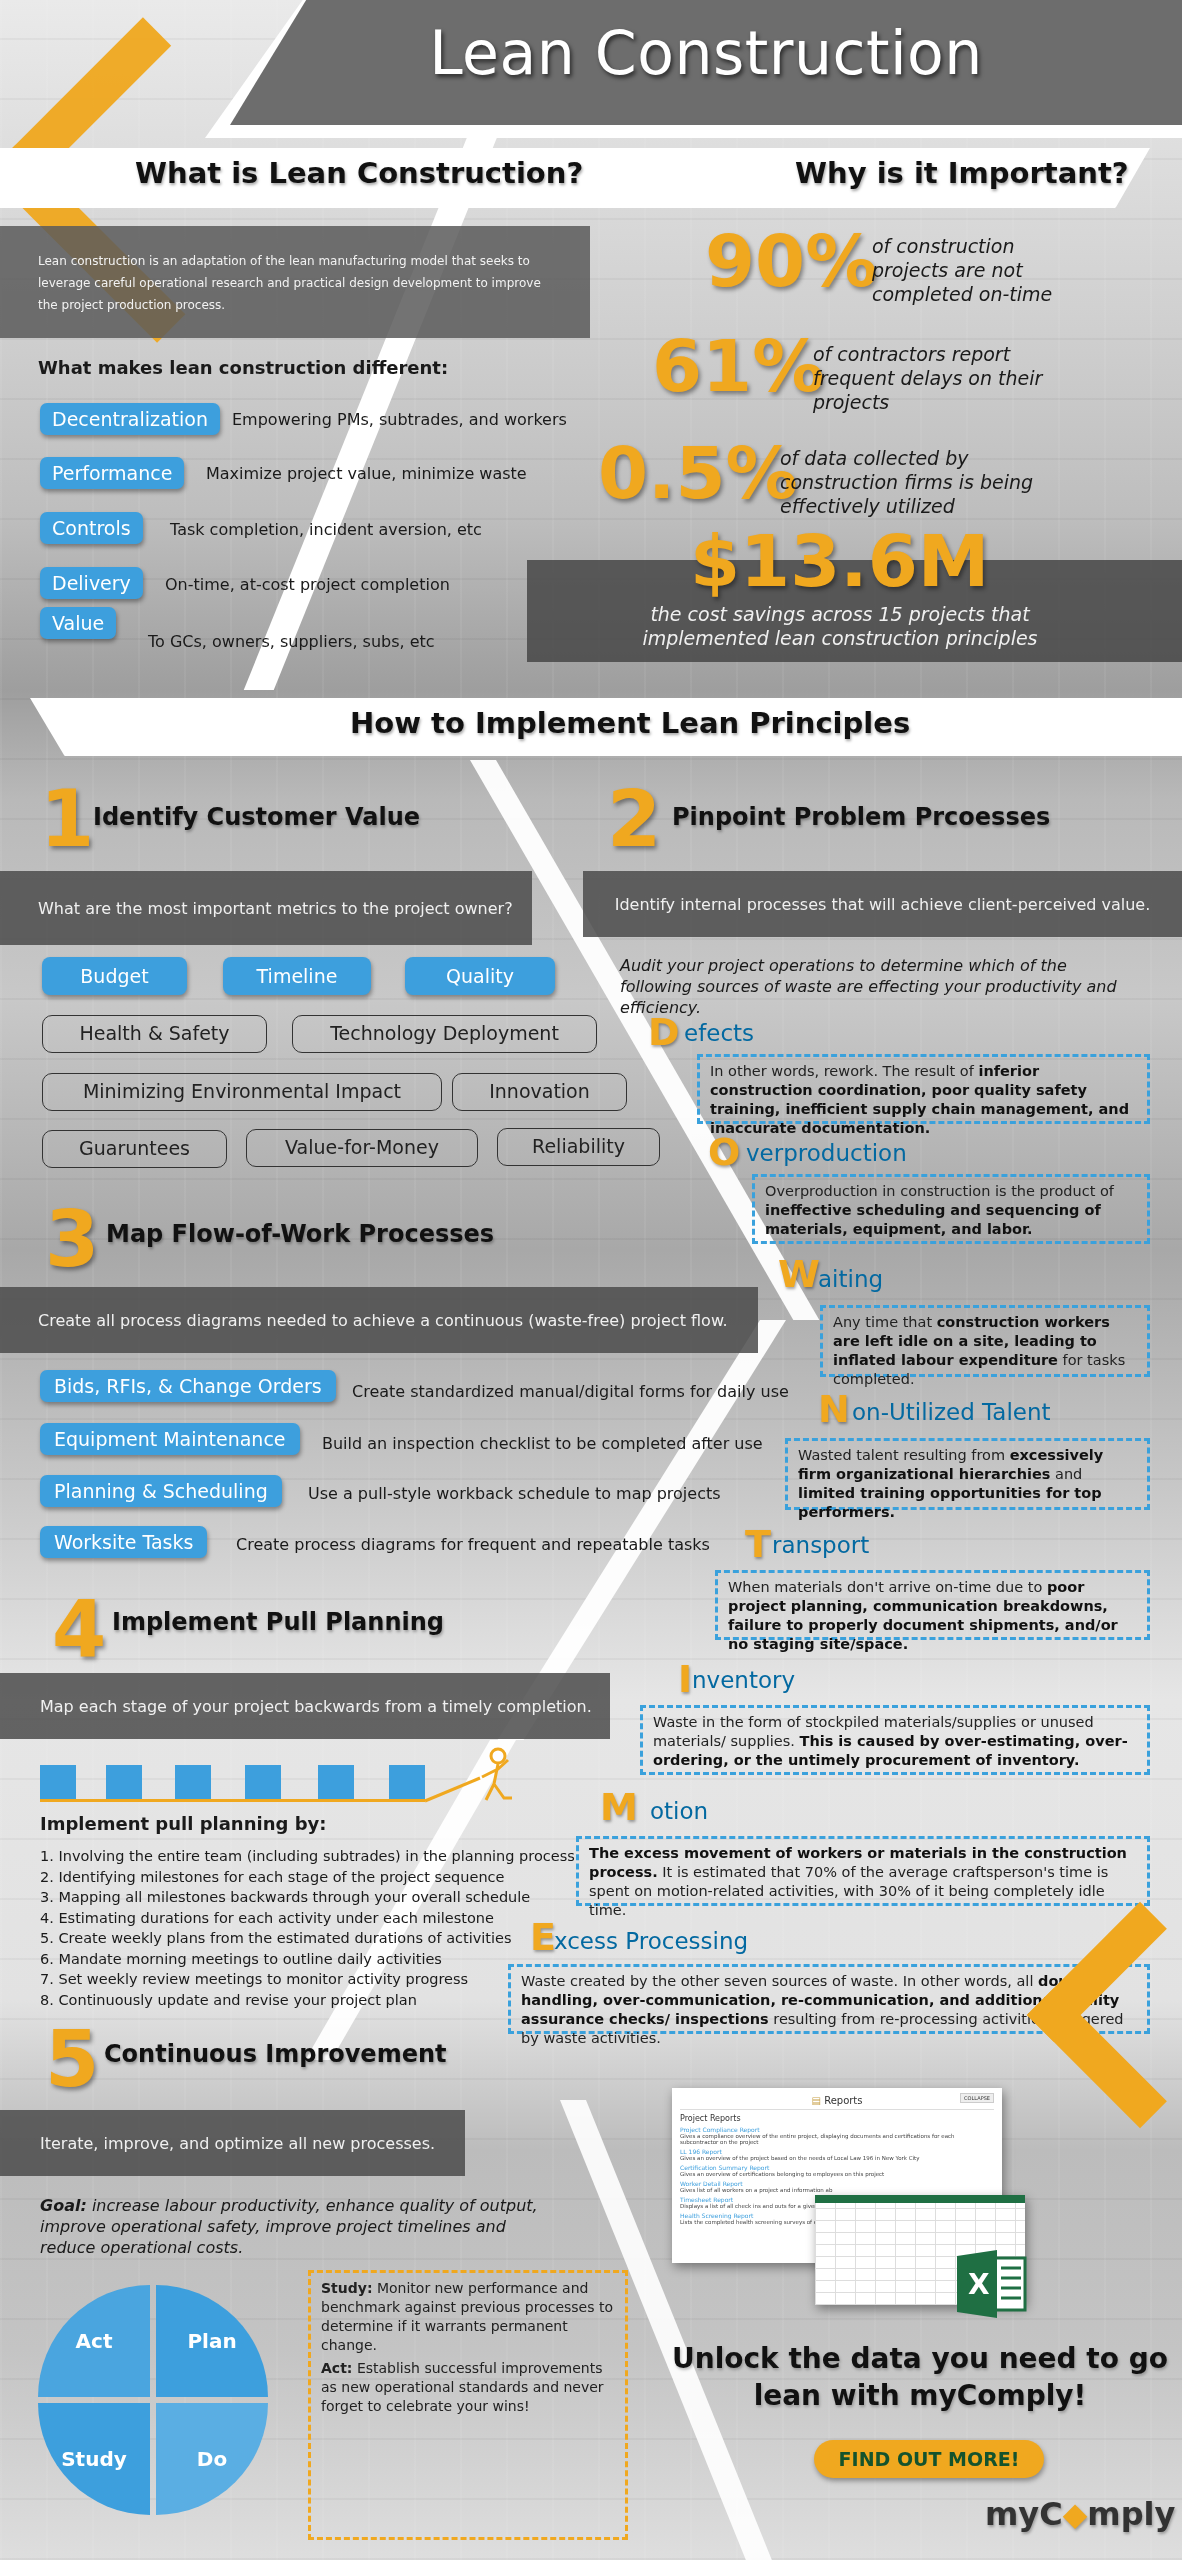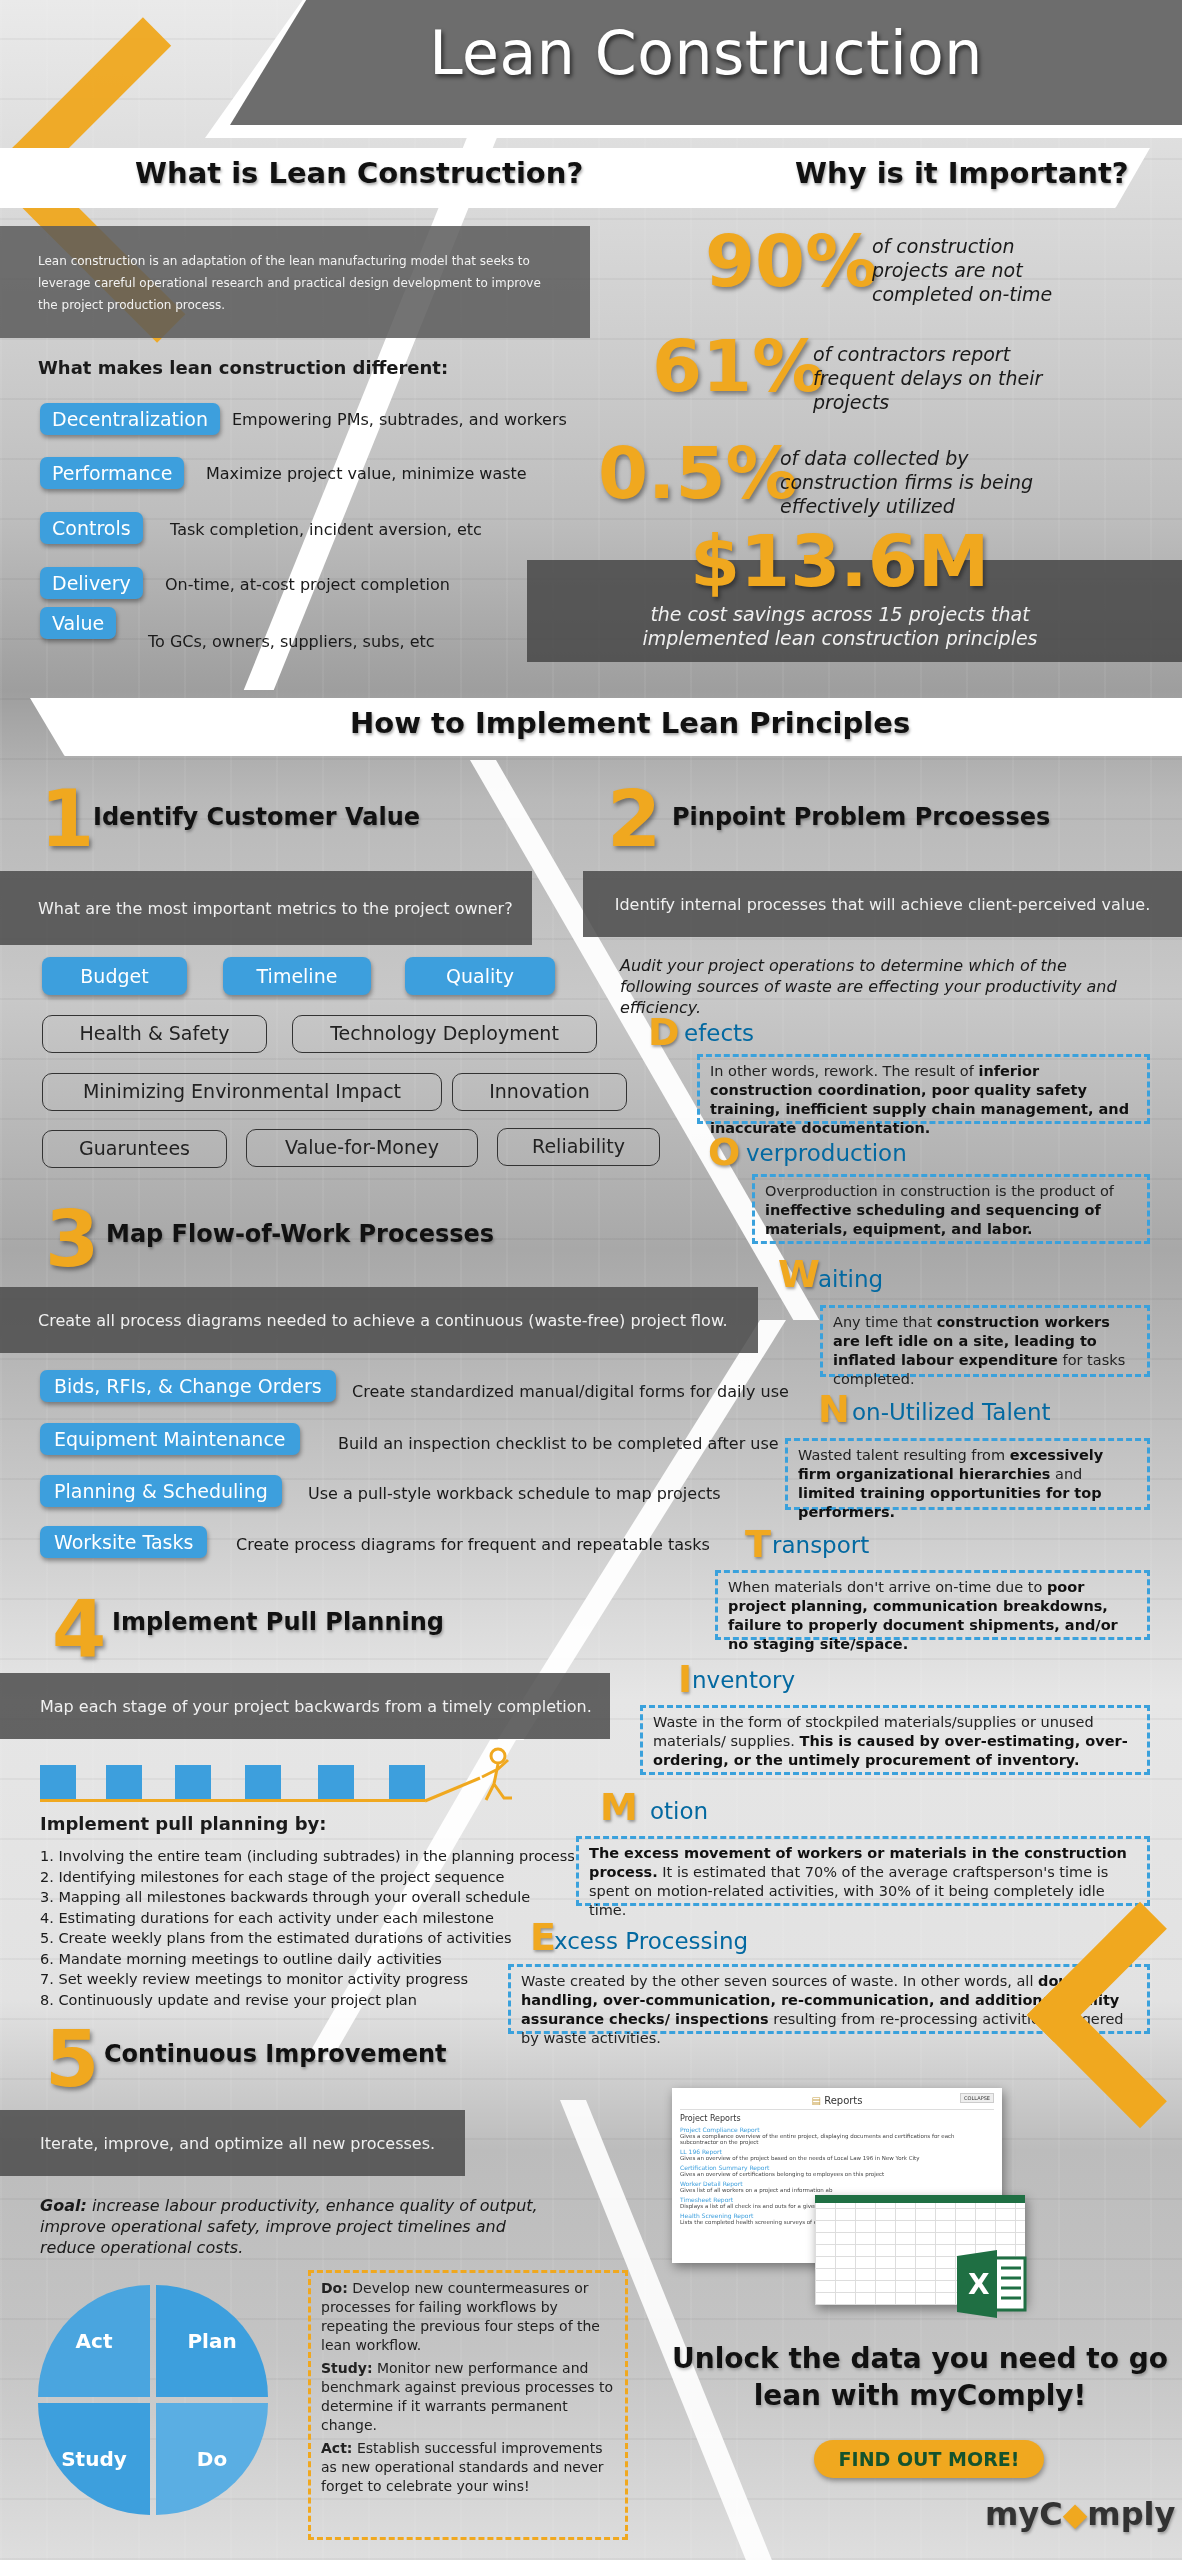--- a/index.html
+++ b/index.html
@@ -297,21 +297,21 @@
 <div class="waste-box" style="left:508px;top:1964px;width:642px;height:70px;"><span>Waste created by the other seven sources of waste. In other words, all </span><b>double handling, over-communication, re-communication, and additional quality assurance checks/ inspections</b><span> resulting from re-processing activities, triggered by waste activities.</span></div>
 
 <div class="step-num" style="left:45px;top:1200px;">3</div>
 <div class="step-title" style="left:106px;top:1220px;">Map Flow-of-Work Processes</div>
 <div class="step-box" style="left:0;top:1287px;width:758px;height:66px;padding-left:38px;">
   <span>Create all process diagrams needed to achieve a continuous (waste-free) project flow.</span>
 </div>
 <div class="flow-pill" style="left:40px;top:1370px;">Bids, RFIs, &amp; Change Orders</div>
 <div class="flow-desc" style="left:352px;top:1382px;">Create standardized manual/digital forms for daily use</div>
 <div class="flow-pill" style="left:40px;top:1423px;">Equipment Maintenance</div>
-<div class="flow-desc" style="left:338px;top:1434px;">Build an inspection checklist to be completed after use</div>
+<div class="flow-desc" style="left:322px;top:1434px;">Build an inspection checklist to be completed after use</div>
 <div class="flow-pill" style="left:40px;top:1475px;">Planning &amp; Scheduling</div>
 <div class="flow-desc" style="left:308px;top:1484px;">Use a pull-style workback schedule to map projects</div>
 <div class="flow-pill" style="left:40px;top:1526px;">Worksite Tasks</div>
 <div class="flow-desc" style="left:236px;top:1535px;">Create process diagrams for frequent and repeatable tasks</div>
 
 <div class="step-num" style="left:52px;top:1590px;">4</div>
 <div class="step-title" style="left:112px;top:1608px;">Implement Pull Planning</div>
 <div class="step-box" style="left:0;top:1673px;width:610px;height:66px;padding-left:40px;">
   <span>Map each stage of your project backwards from a timely completion.</span>
 </div>
@@ -346,21 +346,20 @@
 </div>
 <div class="goal-text"><b>Goal:</b><span> increase labour productivity, enhance quality of output, improve operational safety, improve project timelines and reduce operational costs.</span></div>
 
 <div class="pdsa">
   <div class="q tl">Act</div>
   <div class="q tr">Plan</div>
   <div class="q br">Do</div>
   <div class="q bl">Study</div>
 </div>
 <div class="pdsa-box">
-  <p><b>Do:</b><span> Develop new countermeasures or processes for failing workflows by repeating the previous four steps of the lean workflow.</span></p>
   <p><b>Study:</b><span> Monitor new performance and benchmark against previous processes to determine if it warrants permanent change.</span></p>
   <p><b>Act:</b><span> Establish successful improvements as new operational standards and never forget to celebrate your wins!</span></p>
 </div>
 
 <div class="orange-chevron"></div>
 <div class="report-card">
   <div class="report-head">
     <span style="color:#c9a24a;">▤ </span><span>Reports</span>
     <span class="collapse-btn">COLLAPSE</span>
   </div>

